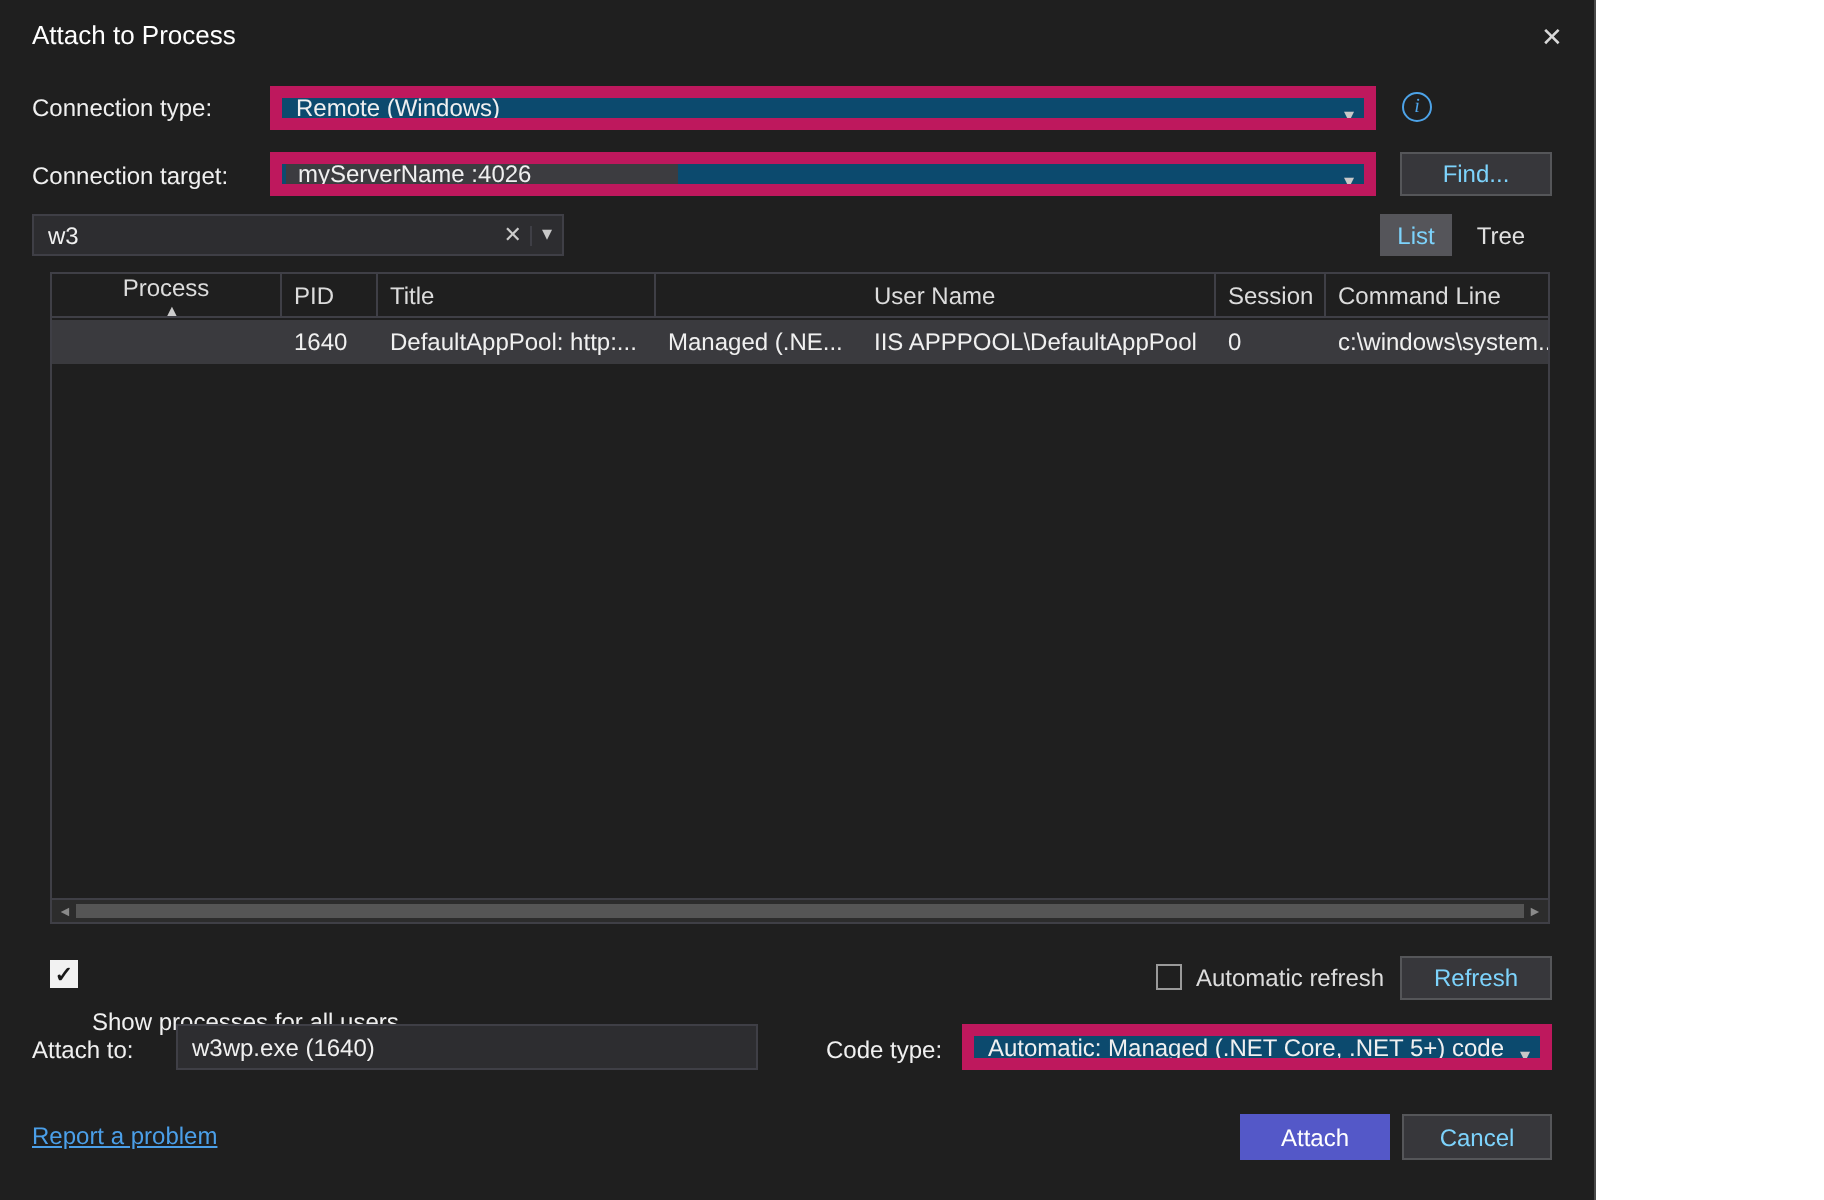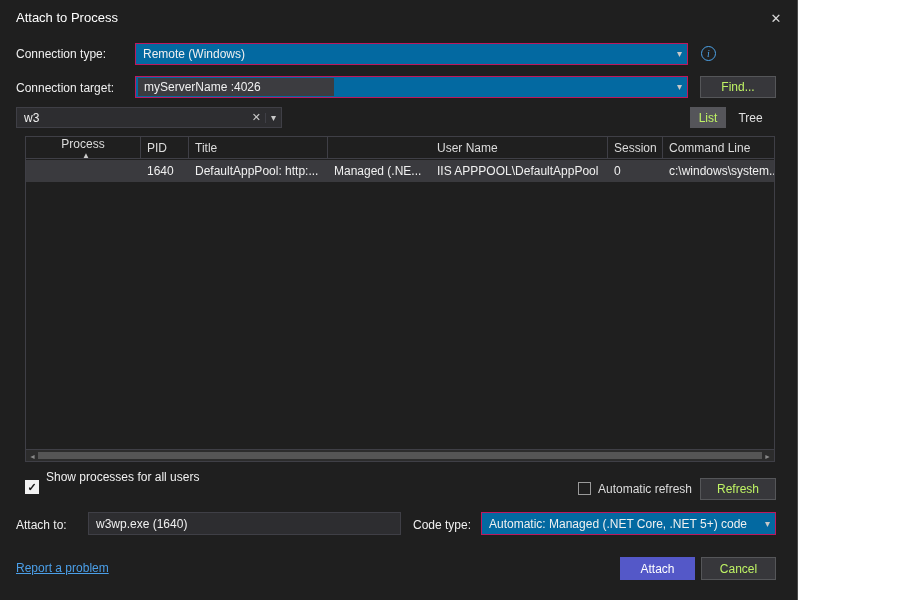--- a/index.html
+++ b/index.html
@@ -4,26 +4,26 @@
 <style>
   * { margin:0; padding:0; box-sizing:border-box; }
   body { background:#ffffff; font-family:"Liberation Sans", sans-serif; }
   .screen { position:relative; width:912px; height:600px; background:#ffffff; overflow:hidden; }
   .dialog { position:absolute; left:0; top:0; width:798px; height:600px; background:#1f1f1f;
             border-right:1px solid #4a4a4a; color:#f0f0f0; font-size:12px; }
   .label { position:absolute; color:#f0f0f0; font-size:12px; white-space:nowrap; }
   .title { position:absolute; left:16px; top:10px; font-size:13px; color:#ffffff; }
   .close-btn { position:absolute; left:764px; top:7px; width:24px; height:22px; display:flex;
                align-items:center; justify-content:center; color:#d8d8d8; font-size:13px; cursor:default; }
-  .combo { position:absolute; height:22px; background:#0369a1; border:1px solid #be185d;
+  .combo { position:absolute; height:22px; background:#0c4a6e; border:6px solid #be185d;
            display:flex; align-items:center; padding:0 18px 0 7px; white-space:nowrap; overflow:hidden; cursor:default; }
   .combo .chev { position:absolute; right:5px; top:5px; color:#c8c8c8; font-size:10px; line-height:10px; }
   .combo-edit { padding:0 18px 0 2px; }
   .edit-sel { display:inline-block; width:196px; background:#3c3c40; padding:2px 6px; white-space:nowrap; overflow:hidden; }
-  .btn { position:absolute; background:#37373b; border:1px solid #555659; color:#bef264; font-size:12px;
+  .btn { position:absolute; background:#37373b; border:1px solid #555659; color:#7dd3fc; font-size:12px;
          display:flex; align-items:center; justify-content:center; cursor:default; }
   .btn-accent { background:#5458c8; border-color:#5458c8; color:#ffffff; }
   .toggle-sel { background:#55555a; border:1px solid #55555a; }
   .toggle-unsel { background:transparent; border:1px solid transparent; color:#e0e0e0; }
   .filter { position:absolute; left:16px; top:107px; width:266px; height:21px; background:#2d2d30;
             border:1px solid #3f3f46; display:flex; align-items:center; padding:0 36px 0 7px; }
   .filter .clear { position:absolute; right:20px; top:3px; color:#cccccc; font-size:11px; }
   .filter .chev { position:absolute; right:5px; top:5px; color:#c8c8c8; font-size:10px; line-height:10px;
                   border-left:1px solid #3f3f46; padding-left:5px; }
   .info-icon { position:absolute; left:701px; top:46px; width:15px; height:15px; border:1px solid #4da3e8;
@@ -116,28 +116,28 @@
       <div class="hscroll">
         <div class="hs-arrow" style="left:1px;">◄</div>
         <div class="hs-thumb"></div>
         <div class="hs-arrow" style="right:1px;">►</div>
       </div>
     </div>
 
     <div class="cb cb-checked" style="left:25px; top:480px;">
       <span>✓</span>
     </div>
-    <div class="label" style="left:46px; top:470px;">Show processes for all users</div>
+    <div class="label" style="left:46px; top:504px;">Show processes for all users</div>
 
     <div class="cb" style="left:578px; top:482px; width:13px; height:13px;"></div>
     <div class="label" style="left:598px; top:482px; color:#dcdcdc;">Automatic refresh</div>
     <div class="btn" style="left:700px; top:478px; width:76px; height:22px;">Refresh</div>
 
     <div class="label" style="left:16px; top:518px;">Attach to:</div>
-    <div class="textbox" style="left:88px; top:512px; width:313px;">
+    <div class="textbox" style="left:88px; top:512px; width:291px;">
       <span>w3wp.exe (1640)</span>
     </div>
 
     <div class="label" style="left:413px; top:518px;">Code type:</div>
     <div class="combo" style="left:481px; top:512px; width:295px; height:23px;">
       <span>Automatic: Managed (.NET Core, .NET 5+) code</span>
       <span class="chev" style="top:6px;">▾</span>
     </div>
 
     <a class="link" style="left:16px; top:561px;">Report a problem</a>

